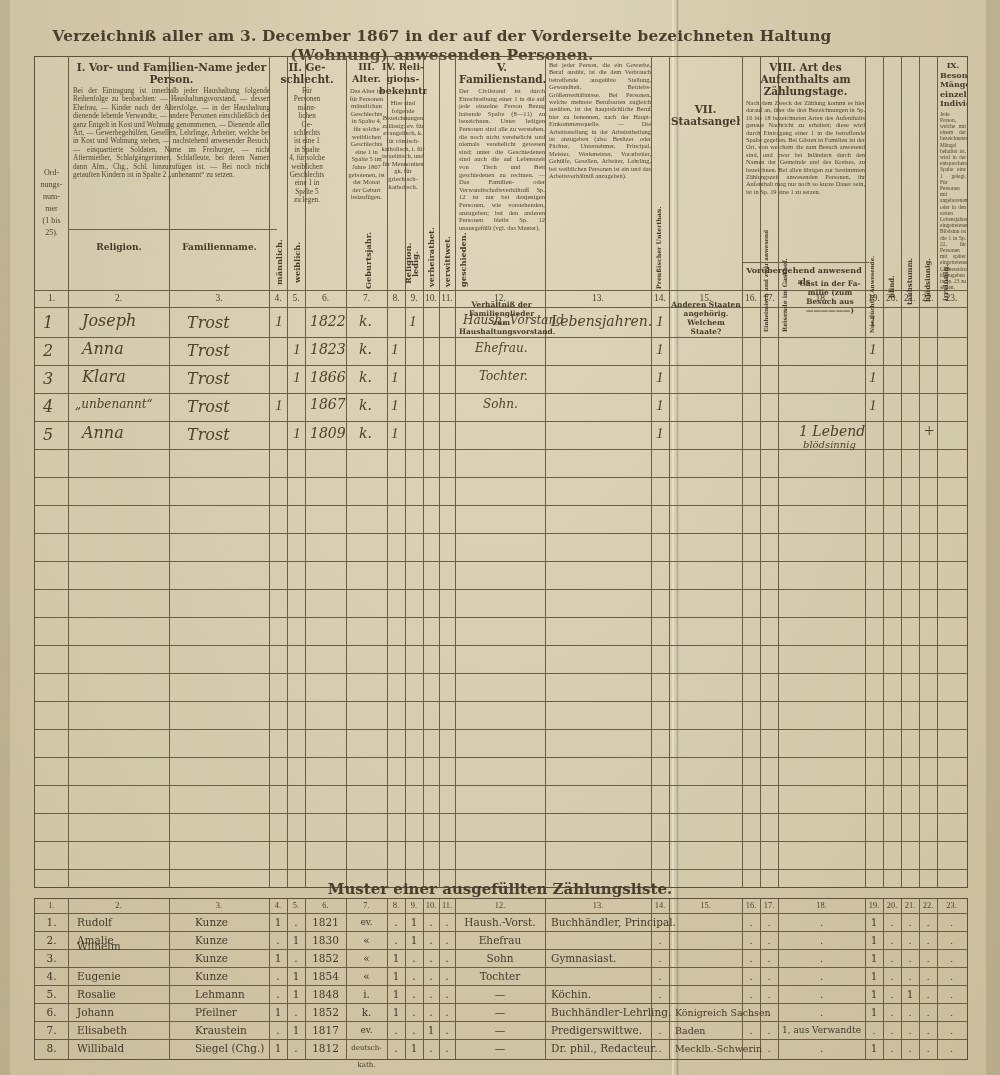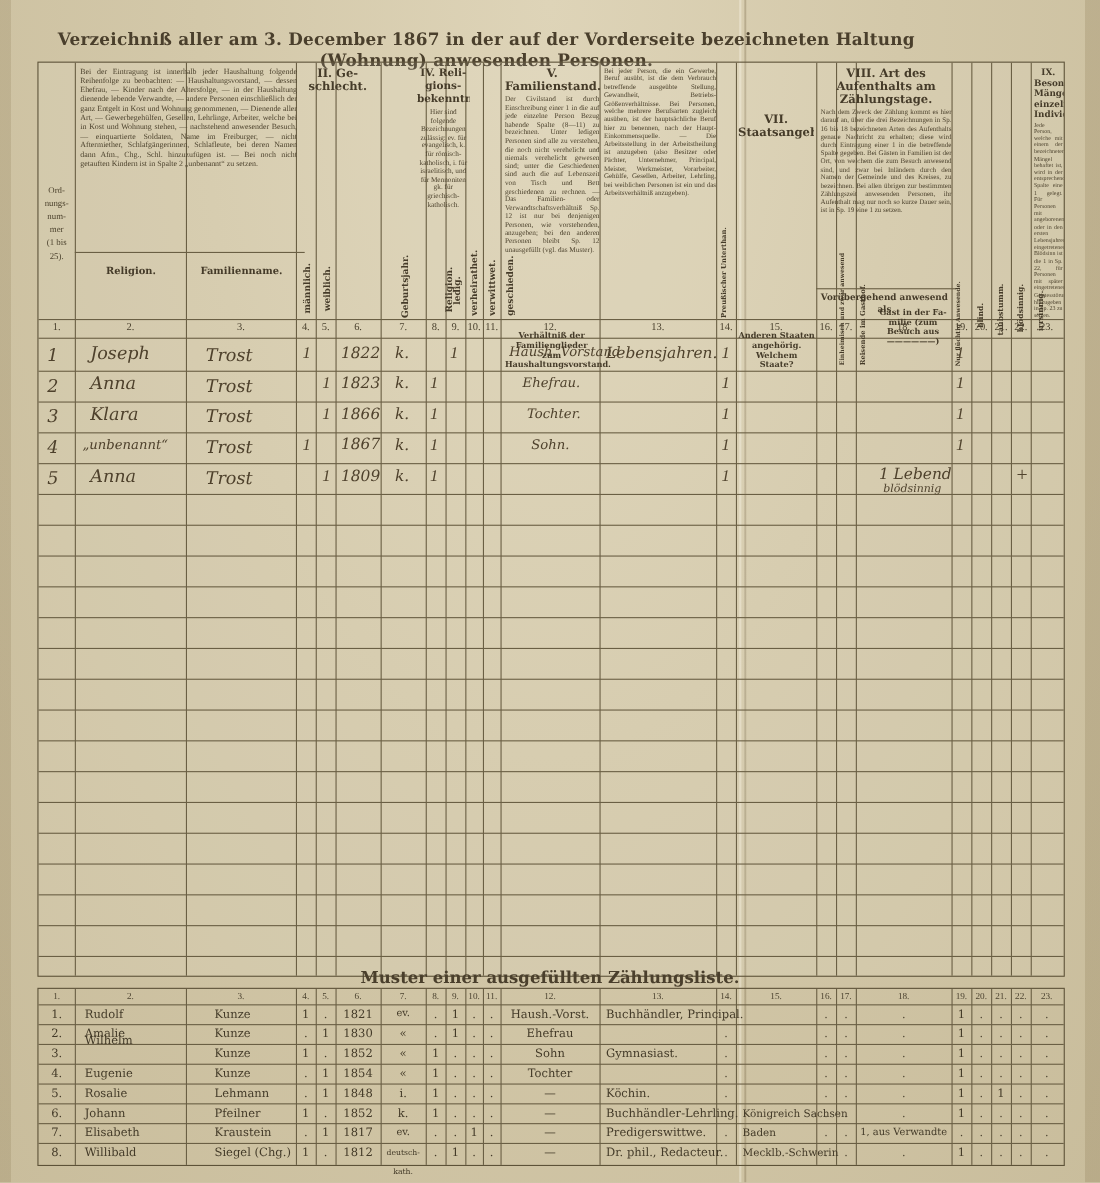--- a/index.html
+++ b/index.html
@@ -152,27 +152,33 @@
     <div class="hline" style="top:172px;left:33px;right:690px;"></div>
     <div class="hline" style="top:205px;left:707px;right:98px;"></div>
     <div class="hline" style="top:233px;"></div>
     <div class="hline" style="top:250px;"></div>
 
     <div class="hcell" style="left:0;top:110px;width:33px;">
       <span class="bdy" style="line-height:12px;font-size:8px;text-align:center;">Ord-<br>nungs-<br>num-<br>mer<br>(1 bis<br>25).</span>
     </div>
 
     <div class="hcell" style="left:35px;top:4px;width:197px;padding:0 3px;">
+      <span class="ttl">I. Vor- und Familien-Name jeder Person.</span>
       <span class="bdy">Bei der Eintragung ist innerhalb jeder Haushaltung folgende Reihenfolge zu beobachten: — Haushaltungsvorstand, — dessen Ehefrau, — Kinder nach der Altersfolge, — in der Haushaltung dienende lebende Verwandte, — andere Personen einschließlich der ganz Entgelt in Kost und Wohnung genommenen, — Dienende aller Art, — Gewerbegehülfen, Gesellen, Lehrlinge, Arbeiter, welche bei in Kost und Wohnung stehen, — nachstehend anwesender Besuch, — einquartierte Soldaten, Name im Freiburger, — nicht Aftermiether, Schlafgängerinnen, Schlafleute, bei deren Namen dann Afm., Chg., Schl. hinzuzufügen ist. — Bei noch nicht getauften Kindern ist in Spalte 2 „unbenannt“ zu setzen.</span>
     </div>
 
     <div class="hcell" style="left:236px;top:4px;width:72px;">
       <span class="ttl">II. Ge-<br>schlecht.</span>
-    </div>
-
+      <span class="bdy" style="text-align:center;">Für<br>Personen<br>männ-<br>lichen<br>Ge-<br>schlechts<br>ist eine 1<br>in Spalte<br>4, für solche<br>weiblichen<br>Geschlechts<br>eine 1 in<br>Spalte 5<br>zu legen.</span>
+    </div>
+
+    <div class="hcell" style="left:313px;top:4px;width:37px;">
+      <span class="ttl" style="font-size:9.5px;">III. Alter.</span>
+      <span class="bdy" style="text-align:center;font-size:6.6px;line-height:7.6px;">Das Alter ist für Personen männlichen Geschlechts in Spalte 4, für solche weiblichen Geschlechts eine 1 in Spalte 5 im Jahre 1867 gebotenen, ist der Monat der Geburt beizufügen.</span>
+    </div>
 
     <div class="hcell" style="left:344px;top:4px;width:48px;">
       <span class="ttl" style="font-size:9.5px;">IV. Reli-<br>gions-<br>bekenntniß.</span>
       <span class="bdy" style="text-align:center;font-size:6.6px;line-height:7.6px;">Hier sind folgende Bezeichnungen zulässig: ev. für evangelisch, k. für römisch-katholisch, i. für israelitisch, und für Mennoniten gk. für griechisch-katholisch.</span>
     </div>
 
     <div class="hcell" style="left:422px;top:4px;width:86px;padding:0 2px;">
       <span class="ttl">V. Familienstand.</span>
       <span class="bdy" style="font-size:6.6px;line-height:7.6px;">Der Civilstand ist durch Einschreibung einer 1 in die auf jede einzelne Person Bezug habende Spalte (8—11) zu bezeichnen. Unter ledigen Personen sind alle zu verstehen, die noch nicht verehelicht und niemals verehelicht gewesen sind; unter die Geschiedenen sind auch die auf Lebenszeit von Tisch und Bett geschiedenen zu rechnen. — Das Familien- oder Verwandtschaftsverhältniß Sp. 12 ist nur bei denjenigen Personen, wie vorstehenden, anzugeben; bei den anderen Personen bleibt Sp. 12 unausgefüllt (vgl. das Muster).</span>
     </div>

